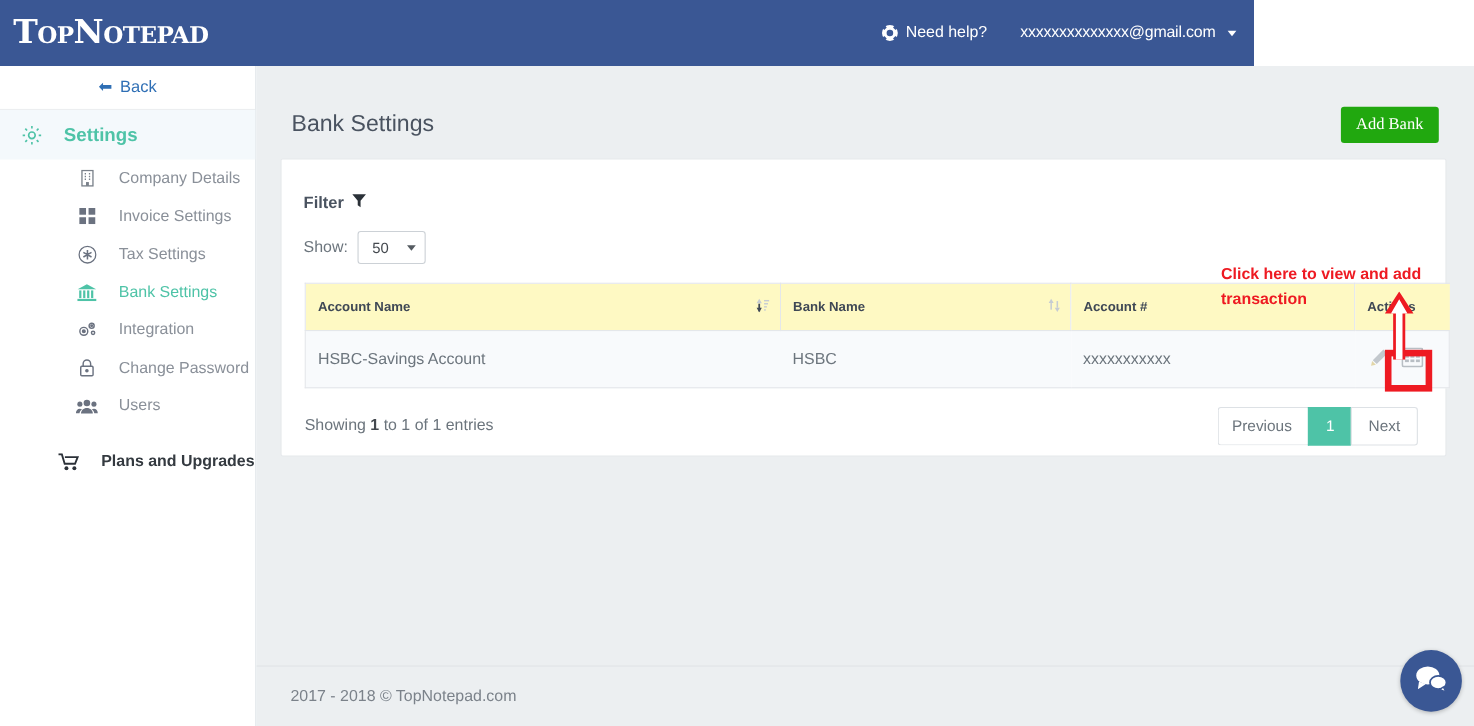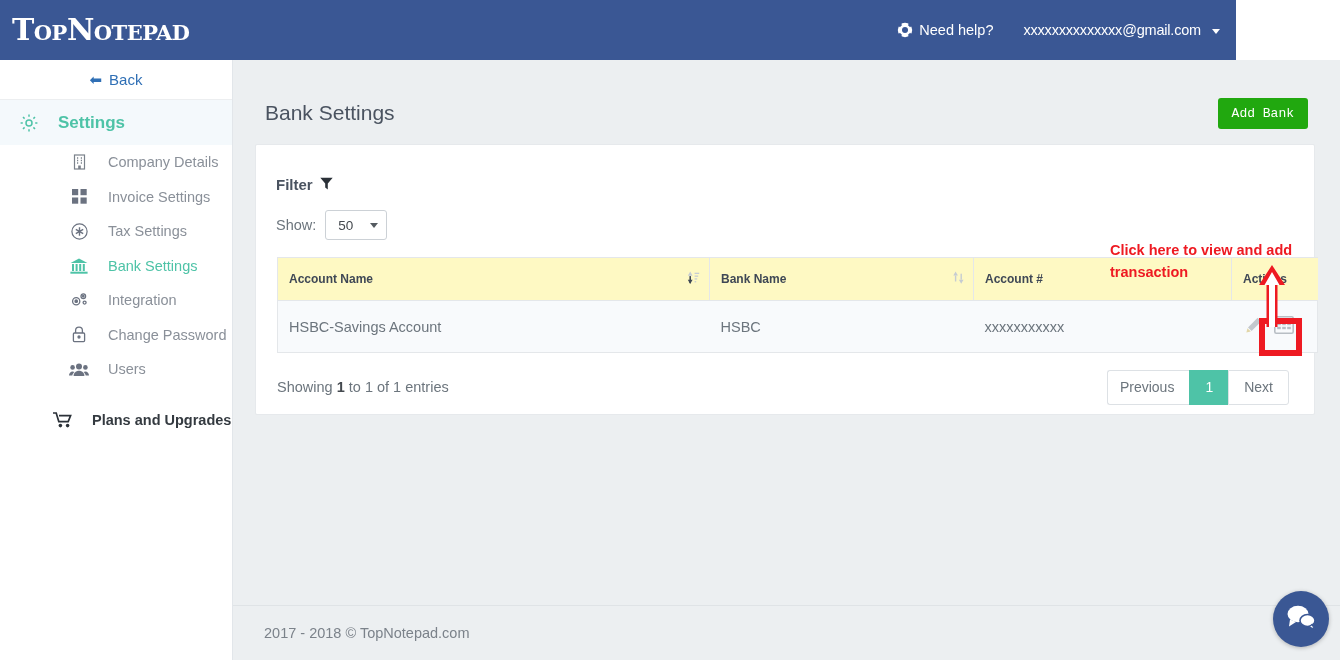--- a/index.html
+++ b/index.html
@@ -8,21 +8,21 @@
     width: 1340px; height: 660px;
     font-family: "Liberation Sans", "DejaVu Sans", sans-serif;
     background: #ffffff;
     overflow: hidden;
   }
   #app { position: relative; width: 1340px; height: 660px; }
 
   
   .topbar {
     position: absolute; top: 0; left: 0;
-    width: 1236px; height: 60px;
+    width: 1140px; height: 60px;
     background: #3a5794;
     display: flex; align-items: center;
     z-index: 30;
   }
   .logo {
     margin-left: 12px;
     color: #ffffff;
     font-family: "DejaVu Serif", "Liberation Serif", serif;
     font-size: 30px;
     font-weight: bold;
@@ -100,21 +100,21 @@
     display: flex; align-items: center;
     padding: 28px 32px 0 32px; height: 78px;
   }
   .page-title {
     color: #4a5360; font-size: 21px; font-weight: normal;
   }
   .btn-add {
     margin-left: auto;
     background: #21a80f; color: #ffffff;
     border: none; border-radius: 3px;
-    font-size: 13px; font-family: Liberation Mono, monospace;
+    font-size: 15px; font-family: Liberation Serif, serif;
     padding: 9px 14px; cursor: pointer;
     line-height: 1;
   }
   .card {
     margin: 6px 25px 0 22px;
     background: #ffffff;
     border: 1px solid #e6e9ec;
     border-radius: 2px;
     height: 271px;
     position: relative;

